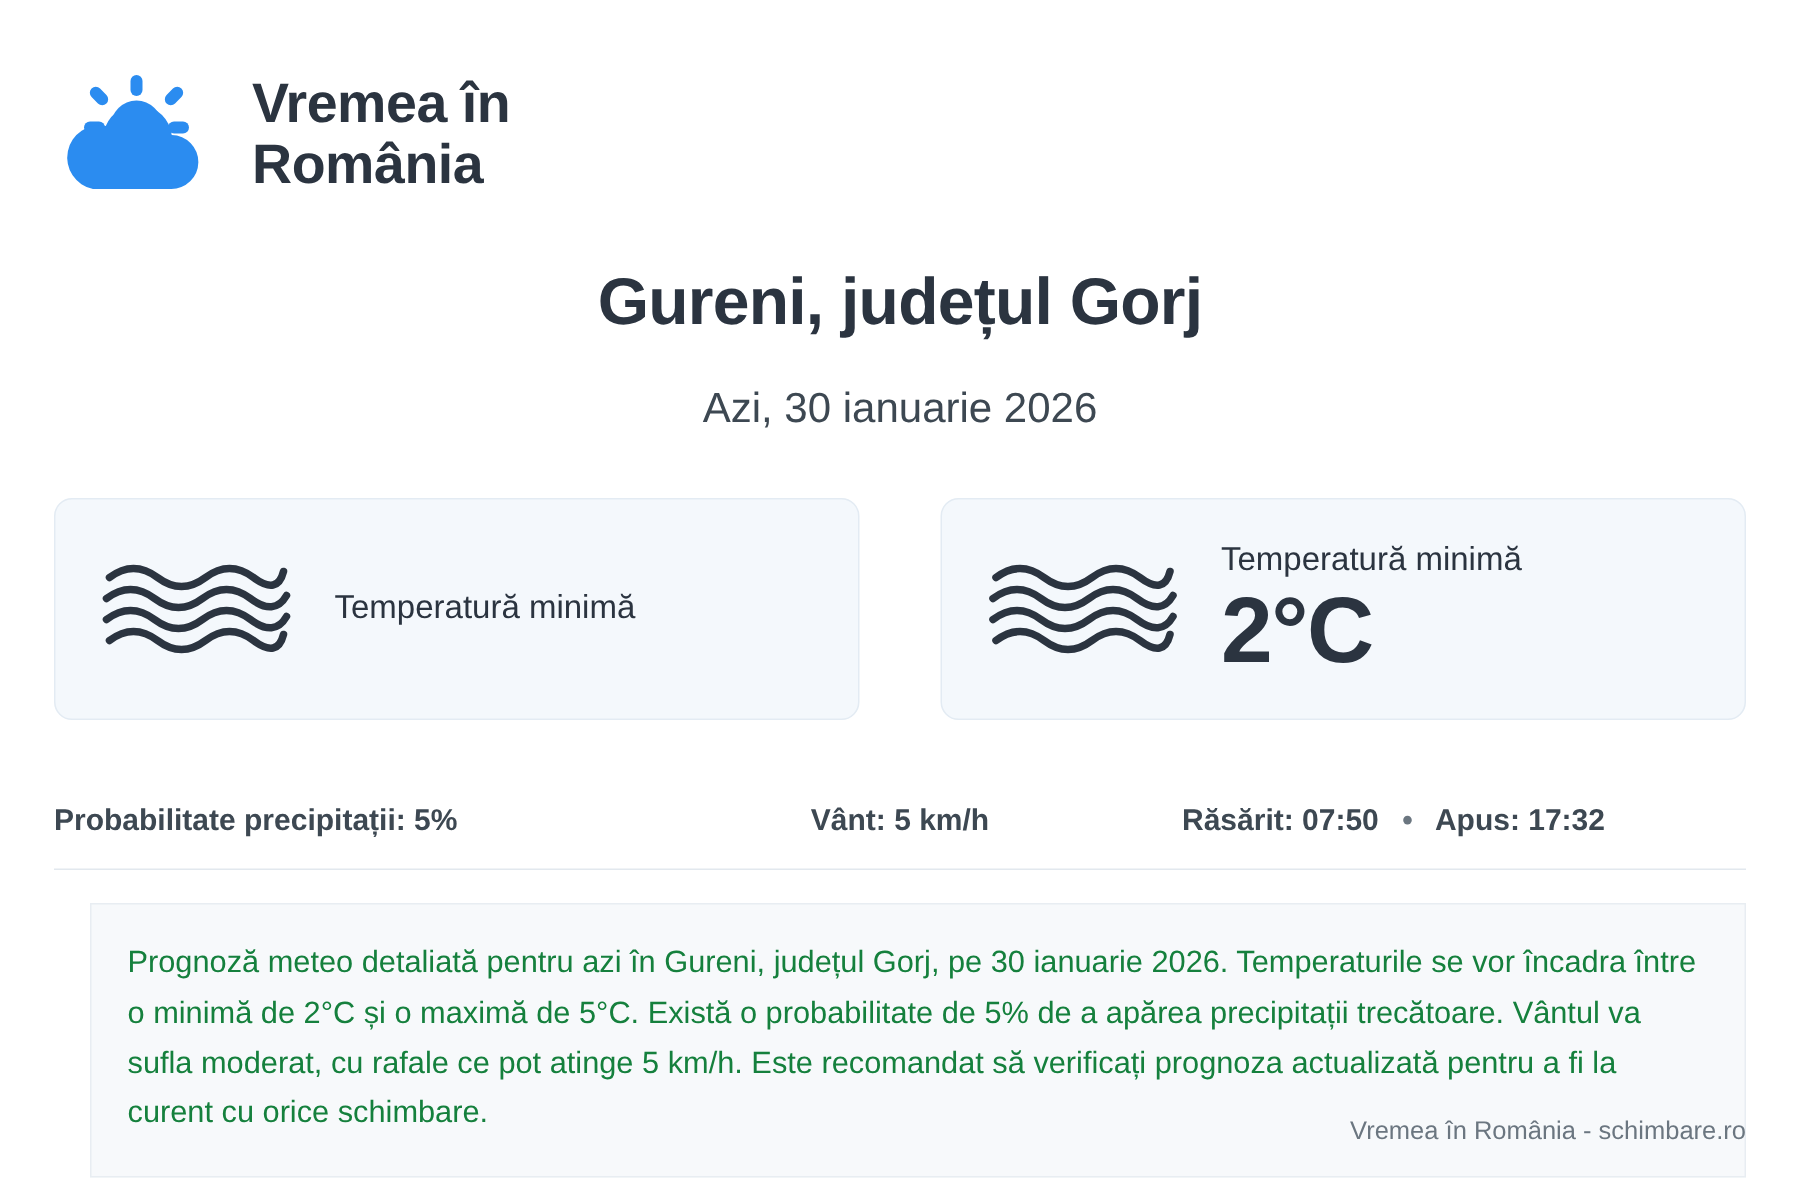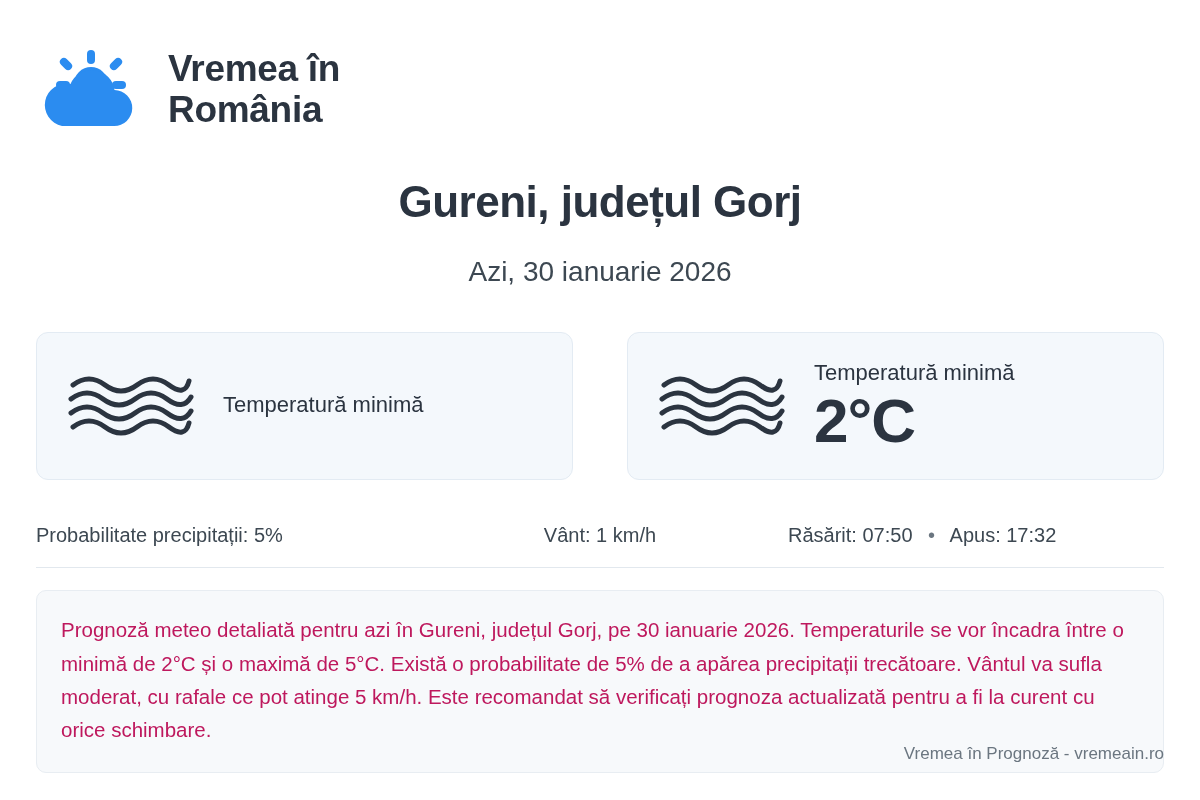--- a/index.html
+++ b/index.html
@@ -77,40 +77,42 @@
     font-size: 62px;
     font-weight: bold;
     color: #2b3440;
     line-height: 1.05;
     letter-spacing: -1px;
   }
   
   .stats-row {
     display: flex;
     align-items: center;
-    margin-top: 44px;
+    margin-top: 56px;
     font-size: 20px;
     color: #3d4852;
     padding-bottom: 20px;
     border-bottom: 1px solid #e2e8ee;
+    font-weight: bold;
   }
   .stat-left { flex: 1 1 0; text-align: left; }
   .stat-mid { flex: 1 1 0; text-align: center; }
   .stat-right { flex: 1 1 0; text-align: left; white-space: nowrap; }
   .dot-sep { margin: 0 10px; color: #6b7680; }
   
   .description-box {
     margin-top: 22px;
     background: #f7f9fb;
     border: 1px solid #e8edf2;
-    border-radius: 10px;
+    border-radius: 0;
     padding: 22px 24px 26px 24px;
     font-size: 20.5px;
     line-height: 1.62;
-    color: #be185d;
+    color: #15803d;
+    margin-left: 24px;
   }
   
   .footer {
     position: absolute;
     right: 36px;
     bottom: 36px;
     font-size: 17px;
     color: #6b7680;
   }
 </style>
@@ -172,25 +174,25 @@
       <div class="temp-texts">
         <div class="temp-label">Temperatură minimă</div>
         <div class="temp-value">2°C</div>
       </div>
     </div>
 
   </div>
 
   <div class="stats-row">
     <div class="stat-left">Probabilitate precipitații: 5%</div>
-    <div class="stat-mid">Vânt: 1 km/h</div>
+    <div class="stat-mid">Vânt: 5 km/h</div>
     <div class="stat-right">
       <span>Răsărit: 07:50</span>
       <span class="dot-sep">•</span>
       <span>Apus: 17:32</span>
     </div>
   </div>
 
   <div class="description-box">Prognoză meteo detaliată pentru azi în Gureni, județul Gorj, pe 30 ianuarie 2026. Temperaturile se vor încadra între o minimă de 2°C și o maximă de 5°C. Există o probabilitate de 5% de a apărea precipitații trecătoare. Vântul va sufla moderat, cu rafale ce pot atinge 5 km/h. Este recomandat să verificați prognoza actualizată pentru a fi la curent cu orice schimbare.</div>
 
-  <div class="footer">Vremea în Prognoză - vremeain.ro</div>
+  <div class="footer">Vremea în România - schimbare.ro</div>
 
 </div>
 
 </body></html>

